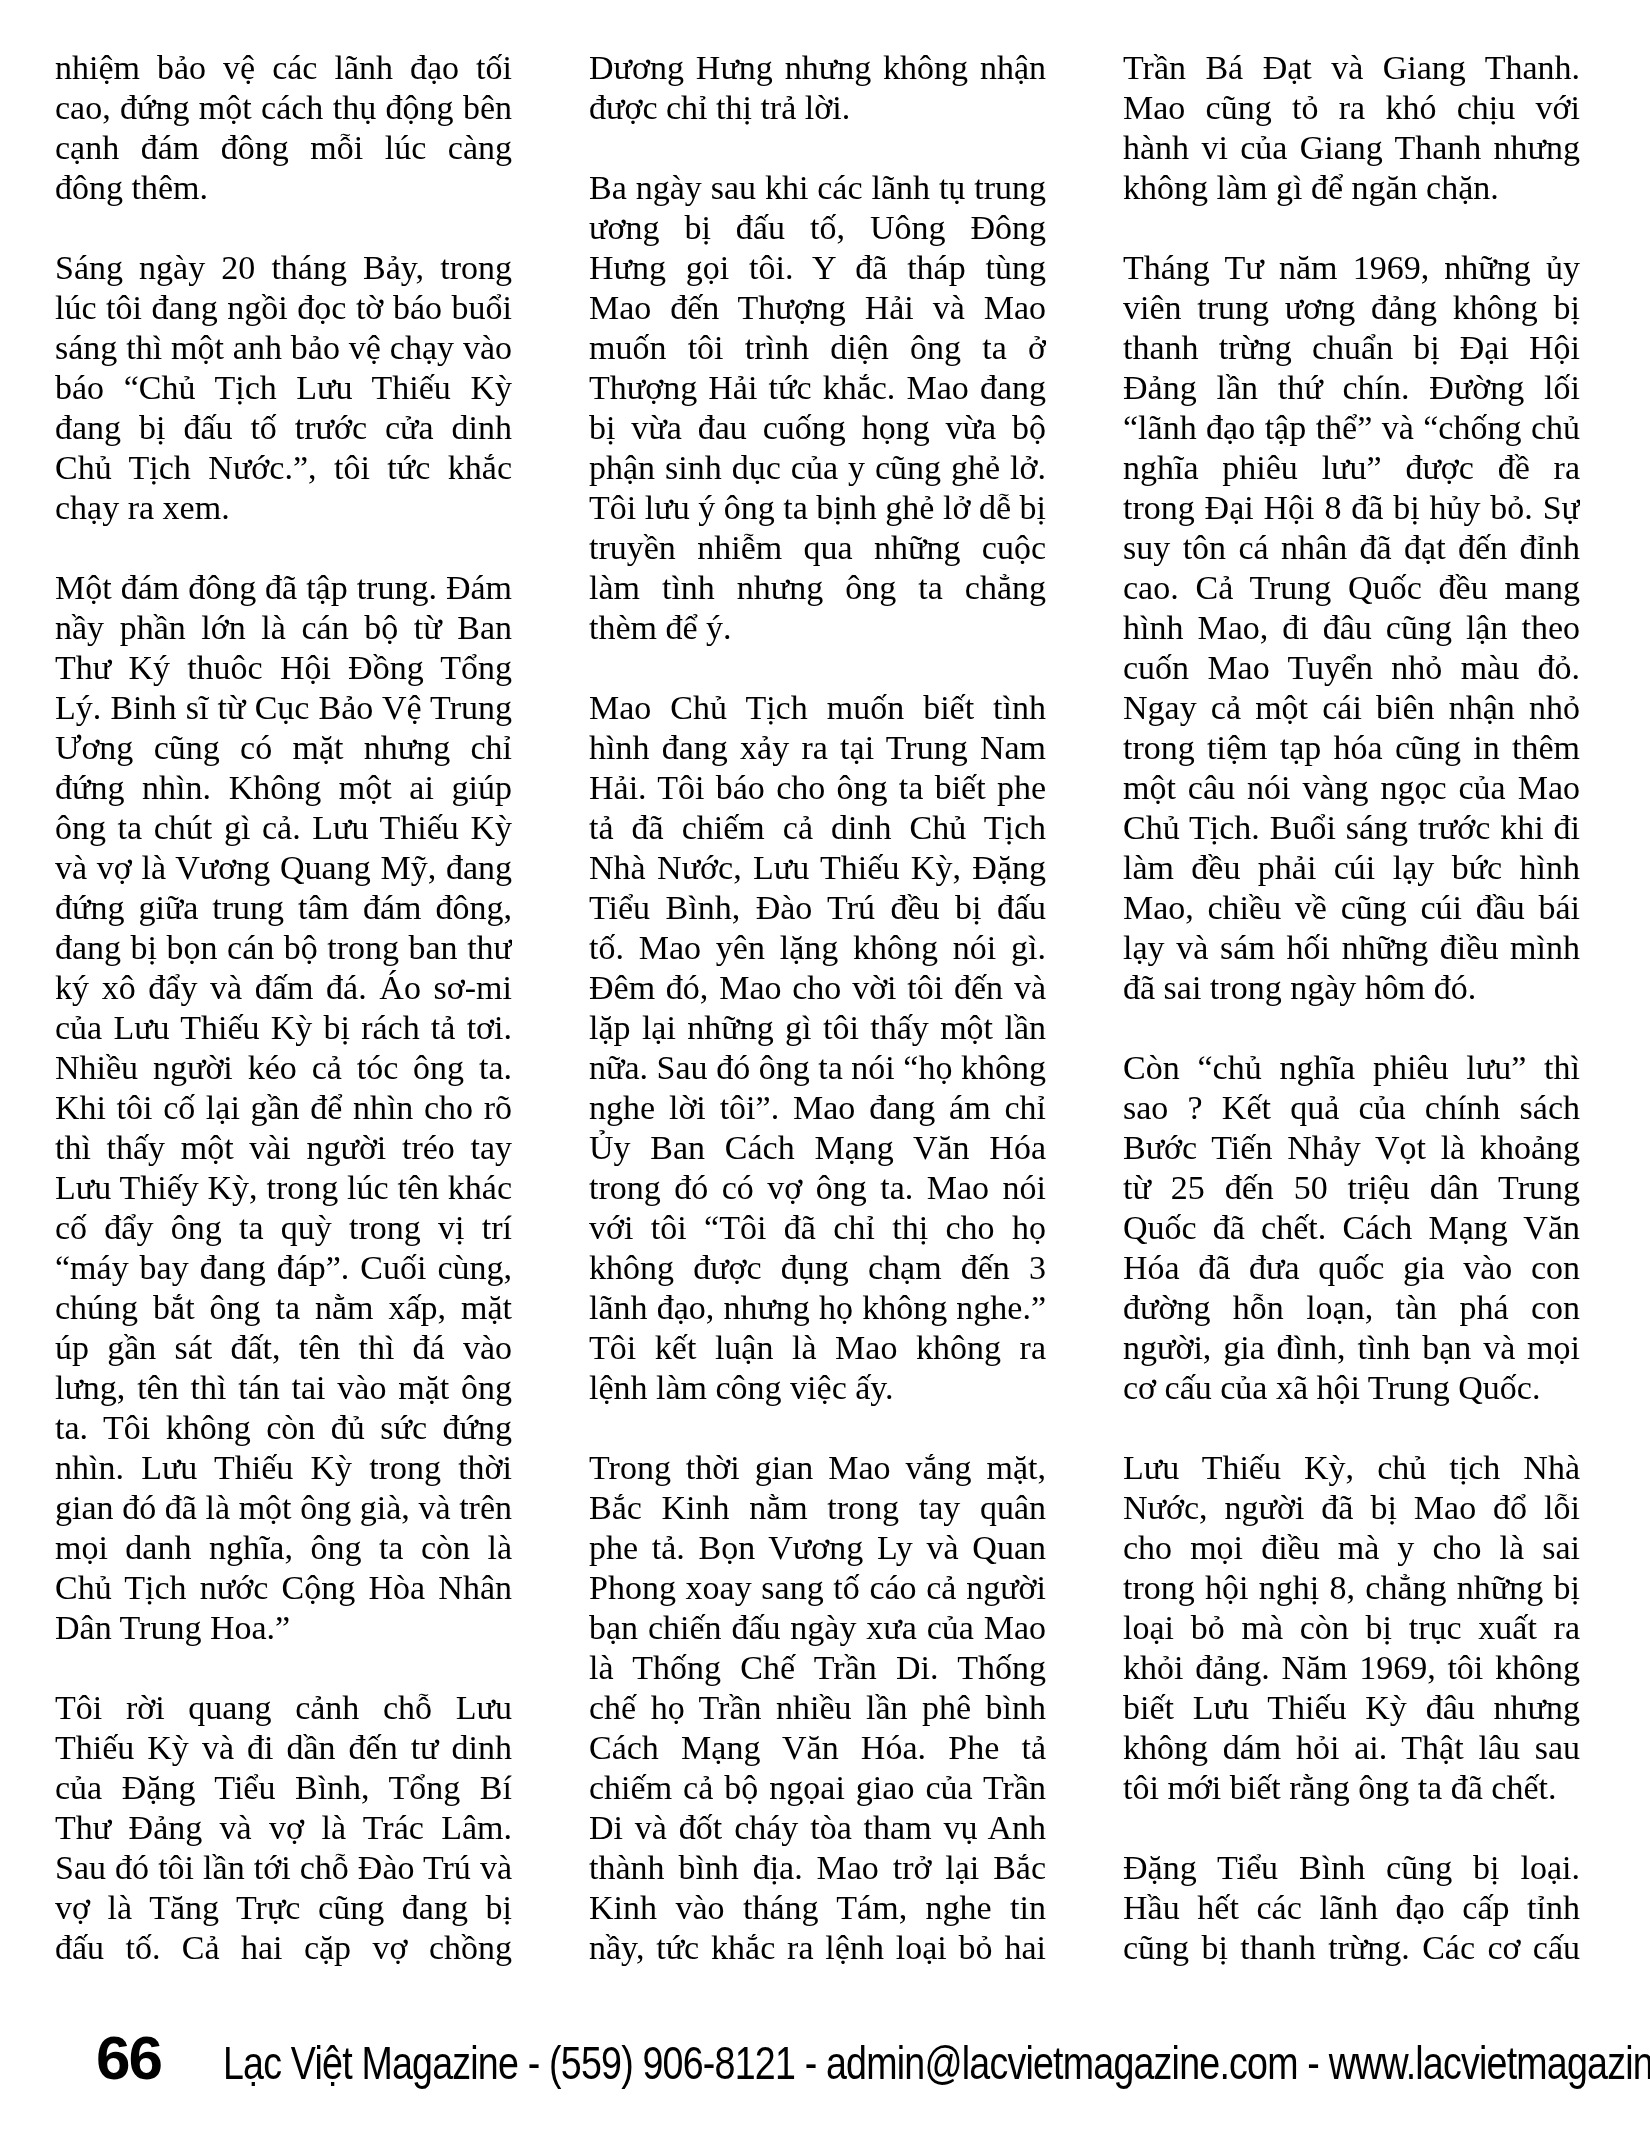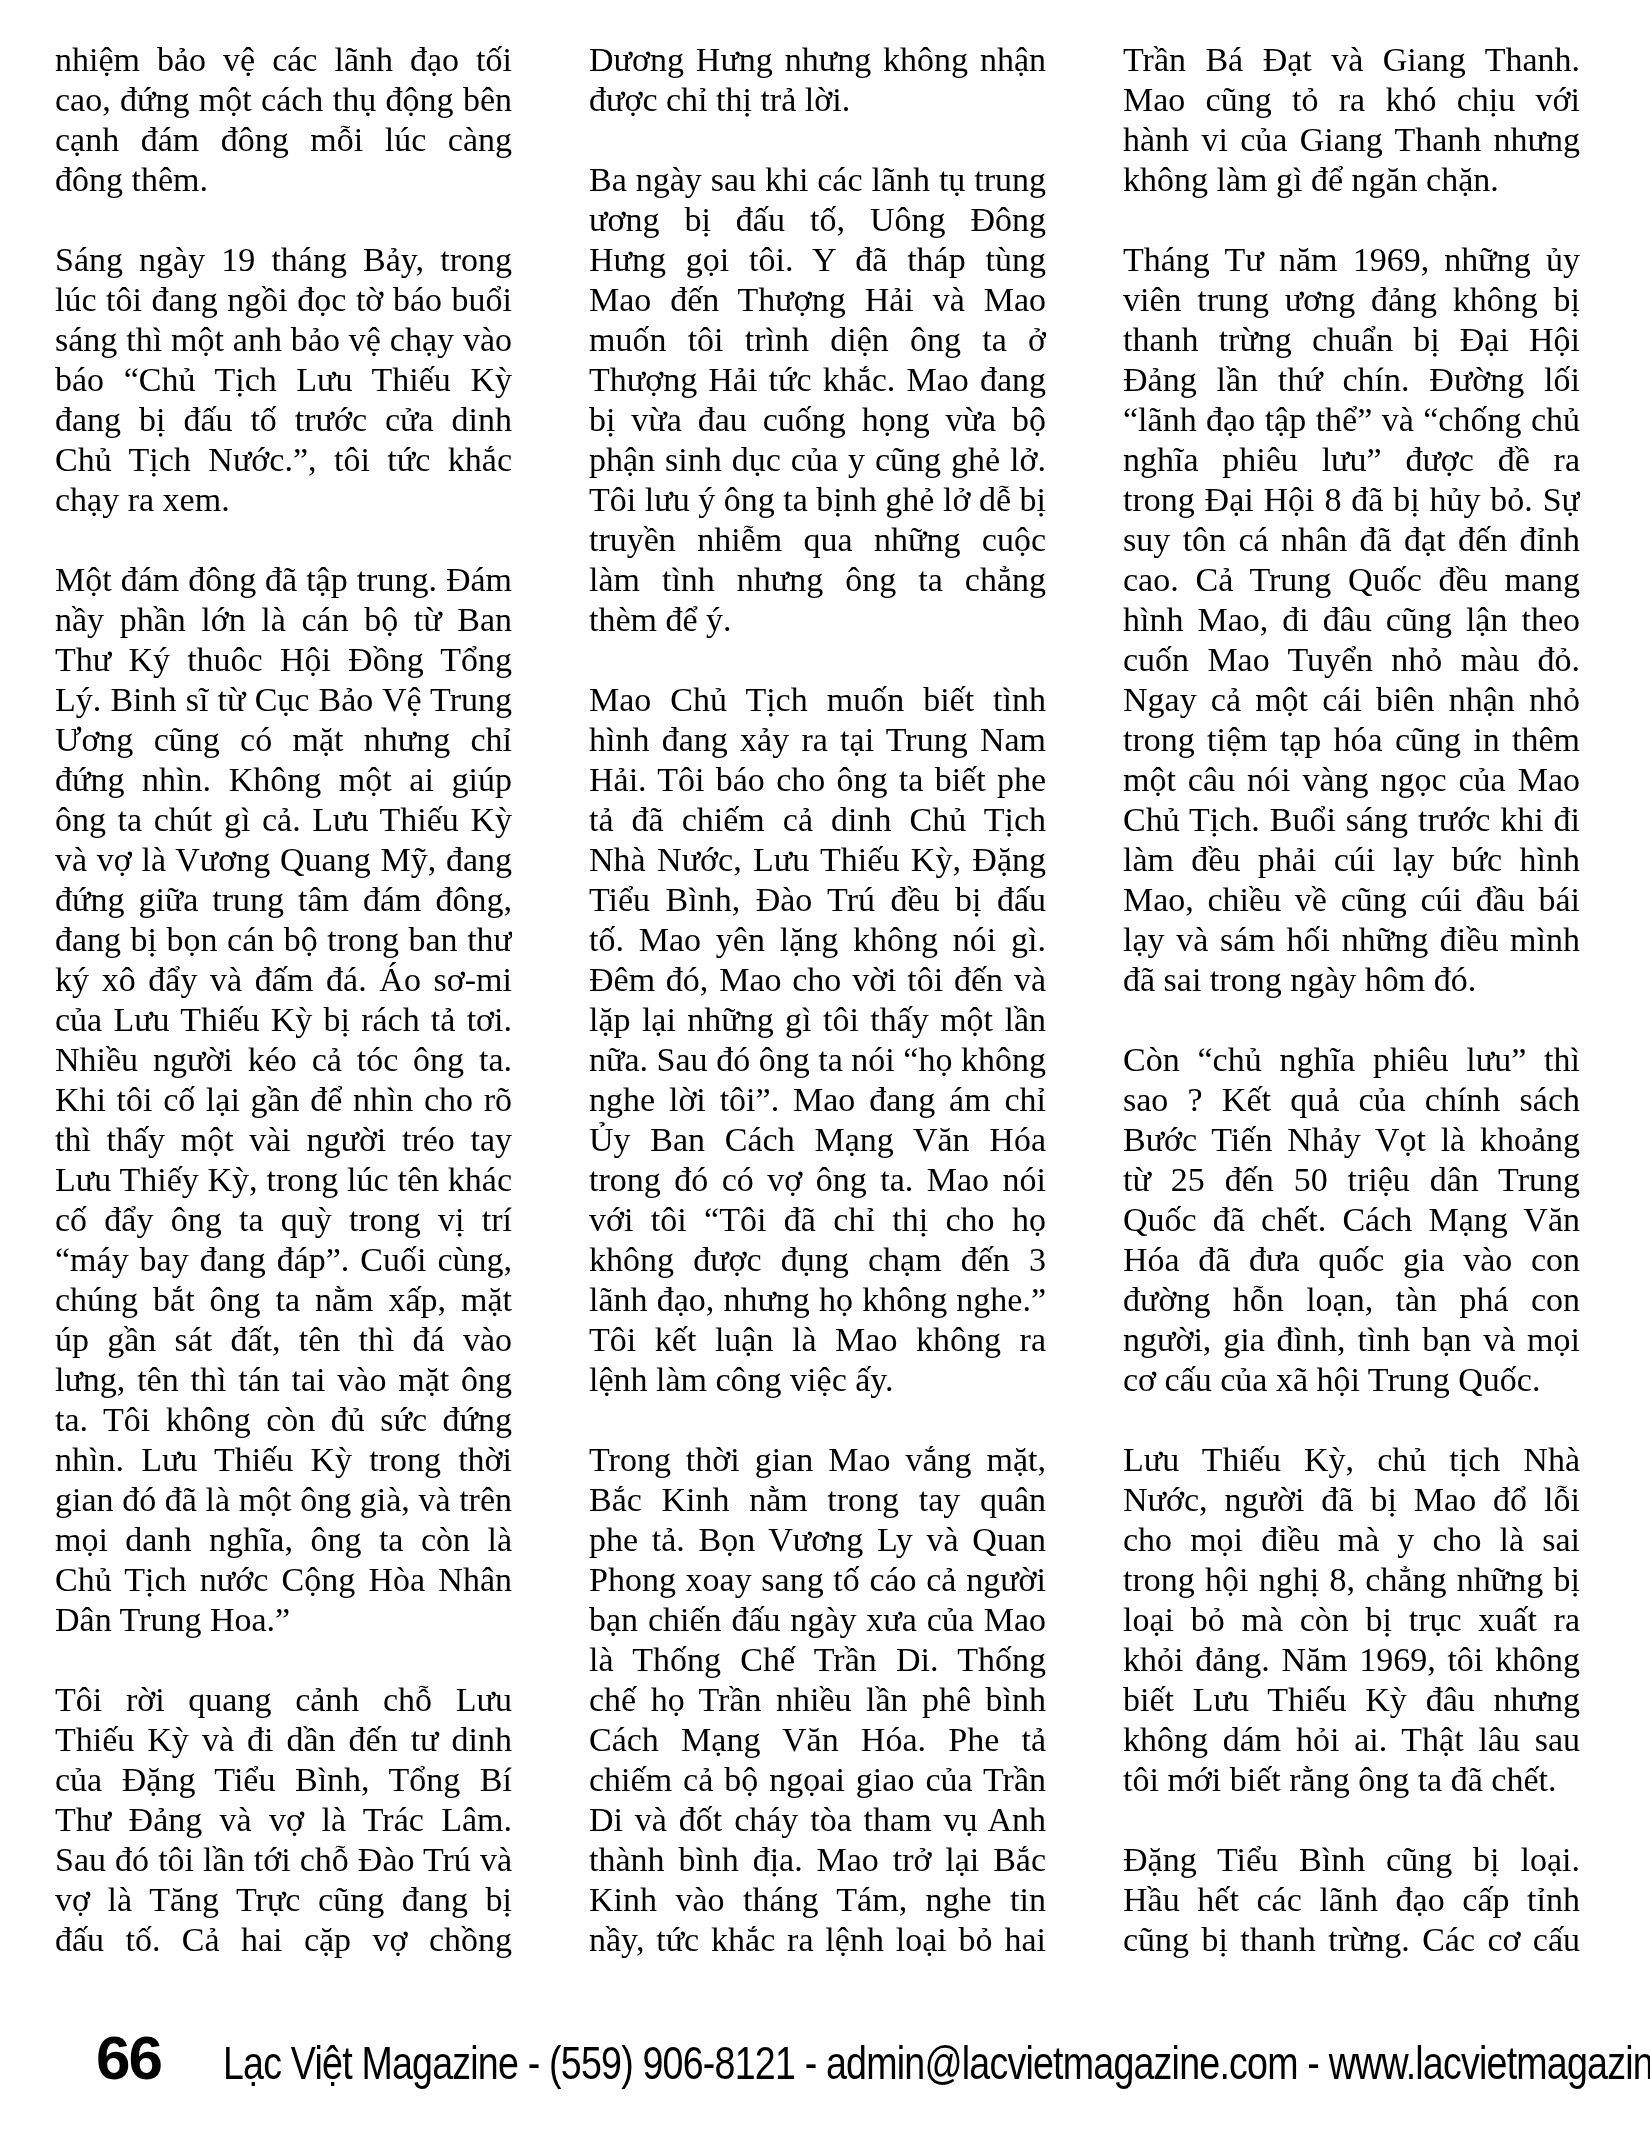--- a/index.html
+++ b/index.html
@@ -8,21 +8,21 @@
     width: 1650px;
     height: 2150px;
     margin: 0 auto;
     background: #ffffff;
     color: #000000;
     overflow: hidden;
   }
   .columns {
     position: absolute;
     left: 55px;
-    top: 40px;
+    top: 48px;
     width: 1525px;
     height: 1920px;
     display: flex;
     gap: 77px;
   }
   .col {
     flex: 1 1 0;
     font-family: "Liberation Serif", "DejaVu Serif", serif;
     font-size: 34px;
     line-height: 40px;
@@ -62,21 +62,21 @@
 </style>
 </head>
 <body>
 
 <div class="page">
 
   <div class="columns">
 
     <section class="col">
       <p>nhiệm bảo vệ các lãnh đạo tối cao, đứng một cách thụ động bên cạnh đám đông mỗi lúc càng đông thêm.</p>
-      <p>Sáng ngày 19 tháng Bảy, trong lúc tôi đang ngồi đọc tờ báo buổi sáng thì một anh bảo vệ chạy vào báo “Chủ Tịch Lưu Thiếu Kỳ đang bị đấu tố trước cửa dinh Chủ Tịch Nước.”, tôi tức khắc chạy ra xem.</p>
+      <p>Sáng ngày 20 tháng Bảy, trong lúc tôi đang ngồi đọc tờ báo buổi sáng thì một anh bảo vệ chạy vào báo “Chủ Tịch Lưu Thiếu Kỳ đang bị đấu tố trước cửa dinh Chủ Tịch Nước.”, tôi tức khắc chạy ra xem.</p>
       <p>Một đám đông đã tập trung. Đám nầy phần lớn là cán bộ từ Ban Thư Ký thuôc Hội Đồng Tổng Lý. Binh sĩ từ Cục Bảo Vệ Trung Ương cũng có mặt nhưng chỉ đứng nhìn. Không một ai giúp ông ta chút gì cả. Lưu Thiếu Kỳ và vợ là Vương Quang Mỹ, đang đứng giữa trung tâm đám đông, đang bị bọn cán bộ trong ban thư ký xô đẩy và đấm đá. Áo sơ-mi của Lưu Thiếu Kỳ bị rách tả tơi. Nhiều người kéo cả tóc ông ta. Khi tôi cố lại gần để nhìn cho rõ thì thấy một vài người tréo tay Lưu Thiếy Kỳ, trong lúc tên khác cố đẩy ông ta quỳ trong vị trí “máy bay đang đáp”. Cuối cùng, chúng bắt ông ta nằm xấp, mặt úp gần sát đất, tên thì đá vào lưng, tên thì tán tai vào mặt ông ta. Tôi không còn đủ sức đứng nhìn. Lưu Thiếu Kỳ trong thời gian đó đã là một ông già, và trên mọi danh nghĩa, ông ta còn là Chủ Tịch nước Cộng Hòa Nhân Dân Trung Hoa.”</p>
       <p>Tôi rời quang cảnh chỗ Lưu Thiếu Kỳ và đi dần đến tư dinh của Đặng Tiểu Bình, Tổng Bí Thư Đảng và vợ là Trác Lâm. Sau đó tôi lần tới chỗ Đào Trú và vợ là Tăng Trực cũng đang bị đấu tố. Cả hai cặp vợ chồng Đặng Tiểu Bình và Đào Trú đang bị chửi bới, xô đẩy nhưng không có đánh đập. Tôi gặp Dương Di Đông, Phó Tư Lịnh Binh Đoàn Bảo Vệ, cũng đang đứng xem. Họ Dương cho tôi biết, y đã báo cáo cho Uông</p>
     </section>
 
     <section class="col">
       <p>Dương Hưng nhưng không nhận được chỉ thị trả lời.</p>
       <p>Ba ngày sau khi các lãnh tụ trung ương bị đấu tố, Uông Đông Hưng gọi tôi. Y đã tháp tùng Mao đến Thượng Hải và Mao muốn tôi trình diện ông ta ở Thượng Hải tức khắc. Mao đang bị vừa đau cuống họng vừa bộ phận sinh dục của y cũng ghẻ lở. Tôi lưu ý ông ta bịnh ghẻ lở dễ bị truyền nhiễm qua những cuộc làm tình nhưng ông ta chẳng thèm để ý.</p>
       <p>Mao Chủ Tịch muốn biết tình hình đang xảy ra tại Trung Nam Hải. Tôi báo cho ông ta biết phe tả đã chiếm cả dinh Chủ Tịch Nhà Nước, Lưu Thiếu Kỳ, Đặng Tiểu Bình, Đào Trú đều bị đấu tố. Mao yên lặng không nói gì. Đêm đó, Mao cho vời tôi đến và lặp lại những gì tôi thấy một lần nữa. Sau đó ông ta nói “họ không nghe lời tôi”. Mao đang ám chỉ Ủy Ban Cách Mạng Văn Hóa trong đó có vợ ông ta. Mao nói với tôi “Tôi đã chỉ thị cho họ không được đụng chạm đến 3 lãnh đạo, nhưng họ không nghe.” Tôi kết luận là Mao không ra lệnh làm công việc ấy.</p>
       <p>Trong thời gian Mao vắng mặt, Bắc Kinh nằm trong tay quân phe tả. Bọn Vương Ly và Quan Phong xoay sang tố cáo cả người bạn chiến đấu ngày xưa của Mao là Thống Chế Trần Di. Thống chế họ Trần nhiều lần phê bình Cách Mạng Văn Hóa. Phe tả chiếm cả bộ ngọai giao của Trần Di và đốt cháy tòa tham vụ Anh thành bình địa. Mao trở lại Bắc Kinh vào tháng Tám, nghe tin nầy, tức khắc ra lệnh loại bỏ hai tên nầy tức khắc. Tuy nhiên những tên quá khích nầy chỉ là những vật tế thần. Kẻ thực sự đứng sau bức màn để điều khiển mọi thứ là Khanh Sinh,</p>
     </section>

